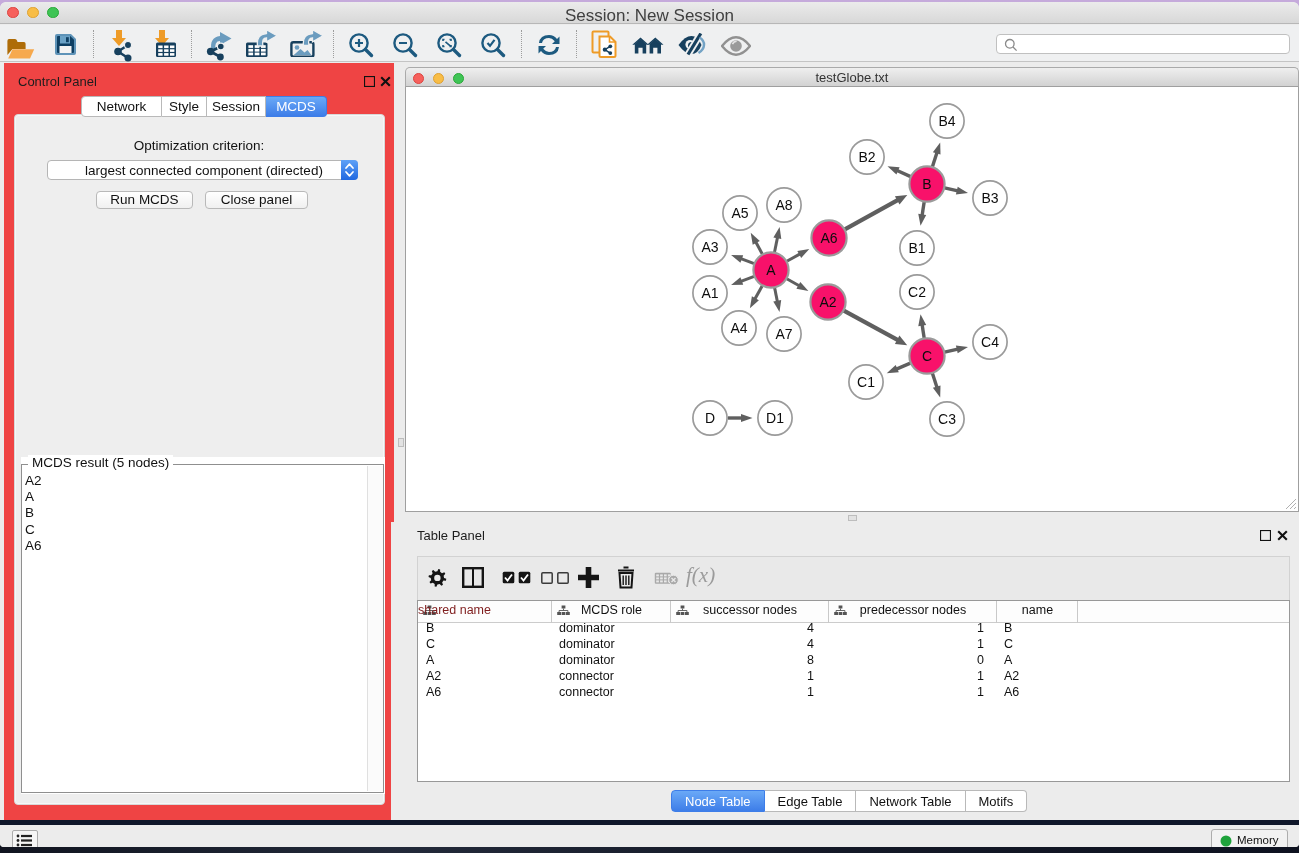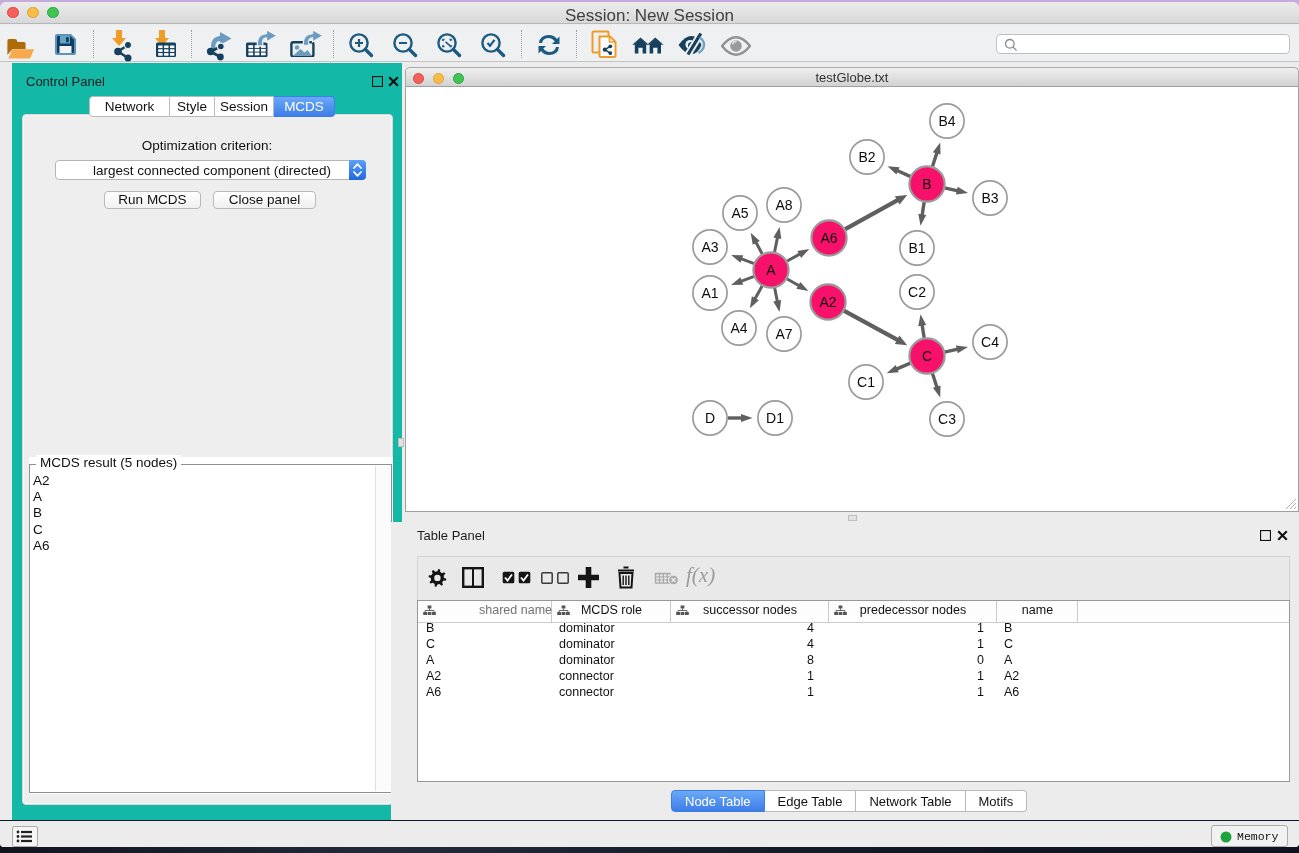--- a/index.html
+++ b/index.html
@@ -20,21 +20,21 @@
 .tl.y { left:27px; background:#f8bd46; border:0.5px solid #dfa131; }
 .tl.g { left:47px; background:#3fc455; border:0.5px solid #2aa838; }
 
 .toolbar { position:absolute; left:0; top:23px; width:1299px; height:37px;
   background:#eff0f1; border-bottom:1px solid #c4c4c4; }
 .tsep { position:absolute; top:5px; height:28px; width:0; border-left:1px dotted #9d9d9d; }
 .searchbox { position:absolute; left:996px; top:9px; width:294px; height:20px;
   background:#fff; border:1px solid #c0c0c0; border-radius:4px; }
 .searchbox svg { position:absolute; left:7px; top:3px; }
 
-.cpanel { position:absolute; left:12px; top:61px; width:390px; height:757px; background:#14b8a6; }
+.cpanel { position:absolute; left:4px; top:61px; width:390px; height:757px; background:#ef4444; }
 .paneltitle { font-size:13px; color:#1d1d1d; }
 .cp-head { position:absolute; left:14px; top:11px; }
 .wbtn { position:absolute; top:13px; width:11px; height:11px; }
 .cp-box { position:absolute; left:10px; top:51px; width:371px; height:691px;
   background:#eeeeee; border:1px solid #d8d8d8; border-radius:4px;
   box-shadow:0 0 0 1px #f7f7f7 inset; }
 .tabs1 { position:absolute; left:77px; top:33px; height:37px; display:flex; z-index:5; }
 .tab { height:21px; line-height:20px; font-size:13.5px; color:#111; background:#fff;
   border:1px solid #b9b9b9; border-left:none; text-align:center; }
 .tab.first { border-left:1px solid #b9b9b9; border-radius:4px 0 0 4px; }
@@ -79,21 +79,21 @@
   background:#fff; border:1px solid #989898; font-size:12.5px; color:#111; }
 
 .tabs2 { position:absolute; left:280px; top:268px; height:22px; display:flex; }
 .tab2 { height:22px; line-height:21px; font-size:13px; color:#111; background:#fff;
   border:1px solid #b9b9b9; border-left:none; padding:0 13px; }
 .tab2.sel { background:linear-gradient(#6aa9f7,#3d7de8); color:#fff; border-color:#3d7de8;
   border-radius:4px 0 0 4px; border-left:1px solid #3d7de8; }
 .tab2.last { border-radius:0 4px 4px 0; }
 
 .statusbar { position:absolute; left:0; top:818px; width:1299px; height:27px;
-  background:#ececec; border-top:1px solid #0f172a;font-family:Liberation Mono, monospace; }
+  background:#ececec; border-top:5px solid #0f172a; }
 .listbtn { position:absolute; left:12px; top:5px; width:26px; height:21px;
   background:#f5f5f5; border:1px solid #ababab; border-radius:2px; }
 .membtn { position:absolute; right:11px; top:4px; width:77px; height:22px;
   background:#f2f2f2; border:1px solid #adadad; border-radius:3px; font-size:11.5px; color:#111; }
 </style>
 </head>
 <body>
 <div class="desktop-top"></div>
 <div class="desktop-bot"></div>
 <div class="window">
@@ -427,21 +427,21 @@
 <div style="position:absolute;left:0px;top:0;width:134px;height:22px;border-right:1px solid #c9c9c9;"></div>
 <svg width="13" height="11" viewBox="0 0 13 11" style="position:absolute;top:4px;left:5px">
             <g fill="#555">
               <rect x="4.6" y="0.5" width="3.8" height="3"></rect>
               <rect x="0.2" y="7" width="3.8" height="3"></rect>
               <rect x="4.6" y="7" width="3.8" height="3"></rect>
               <rect x="9" y="7" width="3.8" height="3"></rect>
               <path d="M6.5,3.5 L6.5,5.5 M2.1,7 L2.1,5.5 L10.9,5.5 L10.9,7" stroke="#555" stroke-width="0.9" fill="none"></path>
             </g>
           </svg>
-<div style="position:absolute;left:0px;top:1.5px;width:134px;text-align:right;font-size:12.5px;color:#737373;">shared name</div>
+<div style="position:absolute;left:0px;top:1.5px;width:134px;text-align:left;font-size:12.5px;color:#7f1d1d;">shared name</div>
 <div style="position:absolute;left:134px;top:0;width:119px;height:22px;border-right:1px solid #c9c9c9;"></div>
 <svg width="13" height="11" viewBox="0 0 13 11" style="position:absolute;top:4px;left:139px">
             <g fill="#555">
               <rect x="4.6" y="0.5" width="3.8" height="3"></rect>
               <rect x="0.2" y="7" width="3.8" height="3"></rect>
               <rect x="4.6" y="7" width="3.8" height="3"></rect>
               <rect x="9" y="7" width="3.8" height="3"></rect>
               <path d="M6.5,3.5 L6.5,5.5 M2.1,7 L2.1,5.5 L10.9,5.5 L10.9,7" stroke="#555" stroke-width="0.9" fill="none"></path>
             </g>
           </svg>

